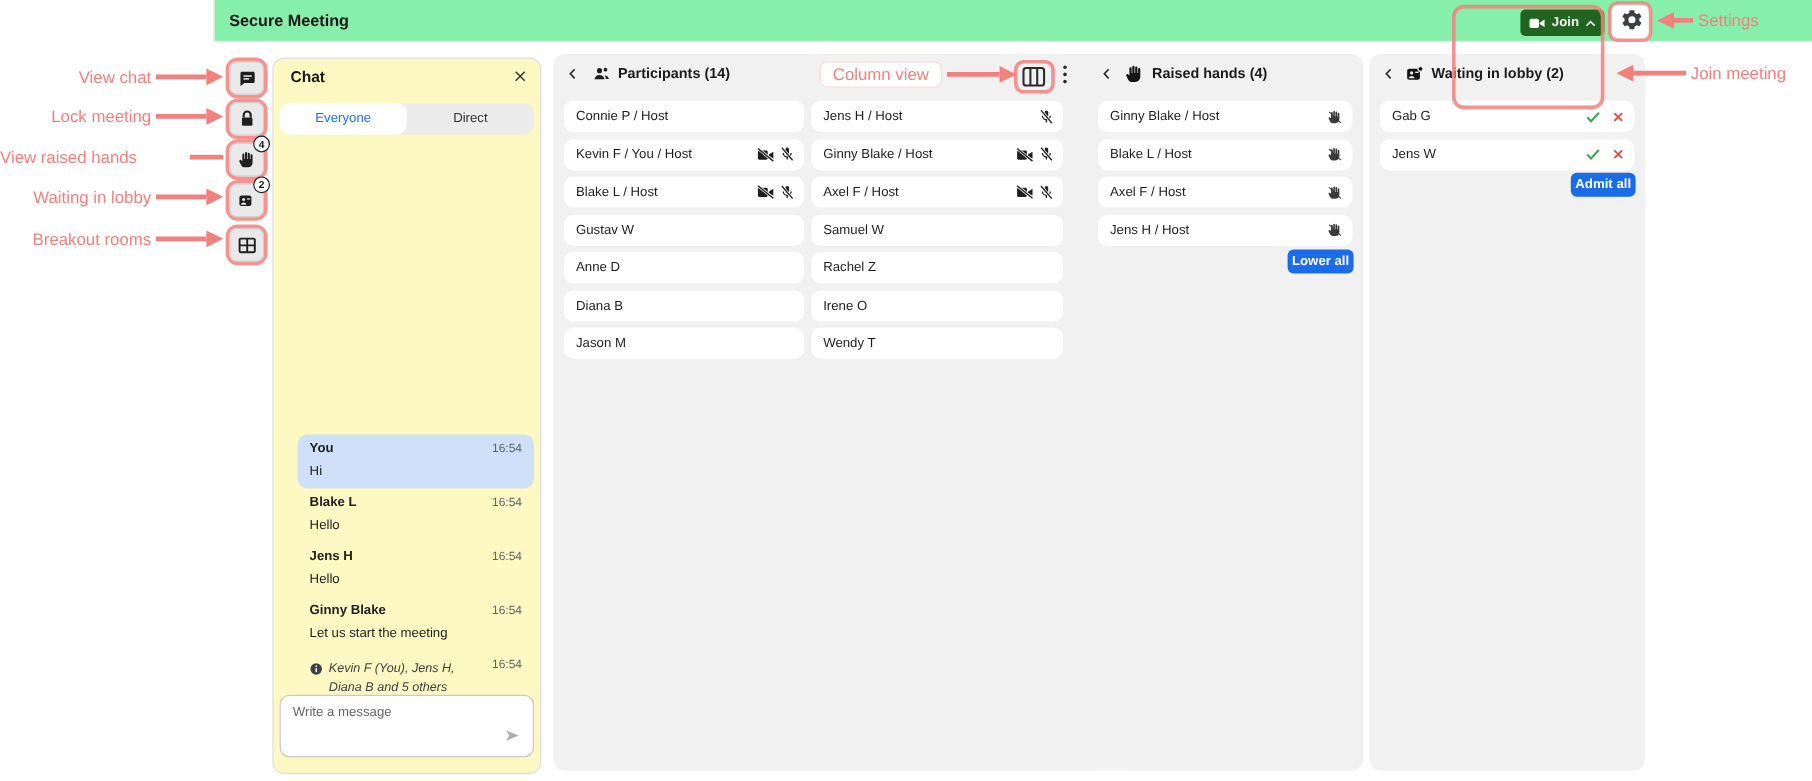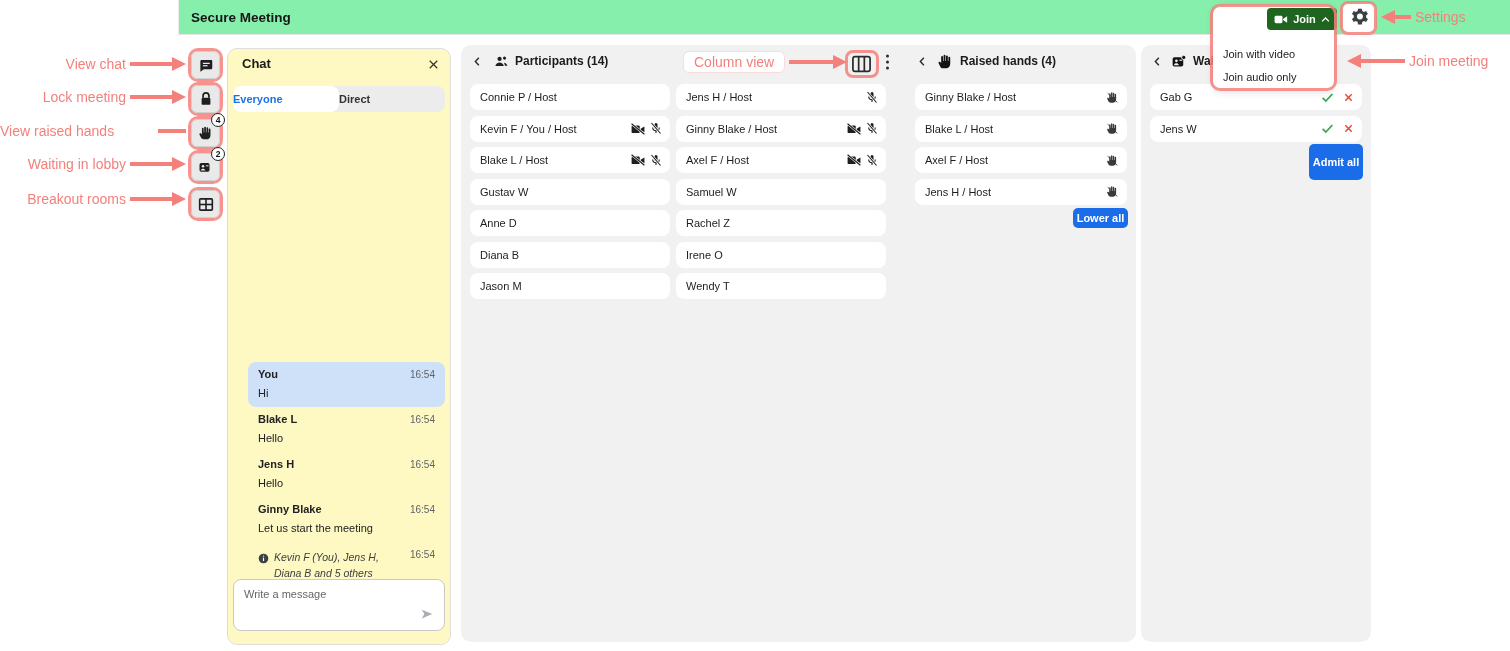--- a/index.html
+++ b/index.html
@@ -69,22 +69,22 @@
     border-radius:5px; display:flex; align-items:center; justify-content:center; cursor:pointer; }
 
   
   .chat-panel { position:absolute; left:227px; top:48px; width:224px; height:597px; background:#fef9c3;
     border:1px solid #dedede; border-radius:10px; z-index:2; }
   .chat-title { position:absolute; left:14px; top:0; height:29px; line-height:29px; font-size:13px;
     font-weight:bold; color:#1b1b1b; }
   .chat-close { position:absolute; right:10px; top:8px; cursor:pointer; }
   .chat-tabs { position:absolute; left:5px; right:5px; top:37px; height:26px; background:#ececec;
     border-radius:8px; display:flex; }
-  .chat-tab { flex:1; height:26px; line-height:26px; text-align:left; font-size:11px;
-    font-weight:bold; color:#333; cursor:pointer; border-radius:8px; }
+  .chat-tab { flex:1; height:26px; line-height:26px; text-align:center; font-size:11px;
+    font-weight:normal; color:#333; cursor:pointer; border-radius:8px; }
   .chat-tab.active { background:#fff; color:#1a73e8; }
   .chat-messages { position:absolute; left:20px; right:5px; top:313px; }
   .msg { position:relative; padding:6px 10px 8px 10px; border-radius:8px; min-height:42px; }
   .msg.own { background:#cfe1f8; }
   .msg .msg-name { font-size:11px; font-weight:bold; color:#202124; }
   .msg .msg-time { position:absolute; right:10px; top:7px; font-size:10px; color:#5f6368; }
   .msg .msg-text { font-size:11px; color:#202124; margin-top:7px; }
   .msg.system { display:block; min-height:40px; }
   .msg.system .sys-icon { position:absolute; left:10px; top:8px; }
   .msg.system .msg-text { font-style:italic; font-size:10.5px; color:#3c4043; margin:1px 48px 0 16px;
@@ -433,21 +433,21 @@
               </svg>
             </span>
             <span class="lobby-action">
               <svg width="11" height="11" viewBox="0 0 24 24" fill="none" stroke="#e5463a" stroke-width="3.2">
                 <path d="M5 5l14 14M19 5L5 19"></path>
               </svg>
             </span>
           </span>
         </div>
       </div>
-    <div class="blue-btn" style="right:8px;top:99px;width:54px;height:36px;">Admit all</div>
+    <div class="blue-btn" style="right:8px;top:99px;width:54px;height:20px;">Admit all</div>
   </div>
 
   <div id="rail">
       <div class="rail-item" style="top: 48px;">
         <div class="rail-btn">
           <span style="display: flex; align-items: center;">
             <svg width="16" height="15" viewBox="0 0 24 24">
               <path d="M5 3h15c1.1 0 2 .9 2 2v11c0 1.1-.9 2-2 2H8.5L3 22V5c0-1.1.9-2 2-2z" fill="#1f1f1f"></path>
               <rect x="7" y="7.6" width="11" height="2" fill="#e9e9e9"></rect>
               <rect x="7" y="11.4" width="7.5" height="2" fill="#e9e9e9"></rect>
@@ -494,24 +494,20 @@
             <svg width="16" height="15" viewBox="0 0 24 22" fill="none" stroke="#1f1f1f" stroke-width="2.4">
               <rect x="2.5" y="2.5" width="19" height="17" rx="1.5"></rect>
               <line x1="12" y1="2.5" x2="12" y2="19.5"></line>
               <line x1="2.5" y1="11" x2="21.5" y2="11"></line>
             </svg>
           </span>
         </div>
       </div>
     </div>
 
-  <div class="join-card">
-    <div class="menu-item mi-0">Join with video</div>
-    <div class="menu-item mi-1">Join audio only</div>
-  </div>
   <div class="join-btn">
     <span>
       <svg width="14" height="11" viewBox="0 0 24 18" fill="#fff">
           <rect x="1" y="2.5" width="13.5" height="13" rx="2.5"></rect>
           <path d="M15.5 8l7-4.5v11l-7-4.5z"></path>
         </svg>
     </span>
     <span>Join</span>
     <span>
       <svg width="9" height="7" viewBox="0 0 24 16" fill="none" stroke="#fff" stroke-width="3.4">

